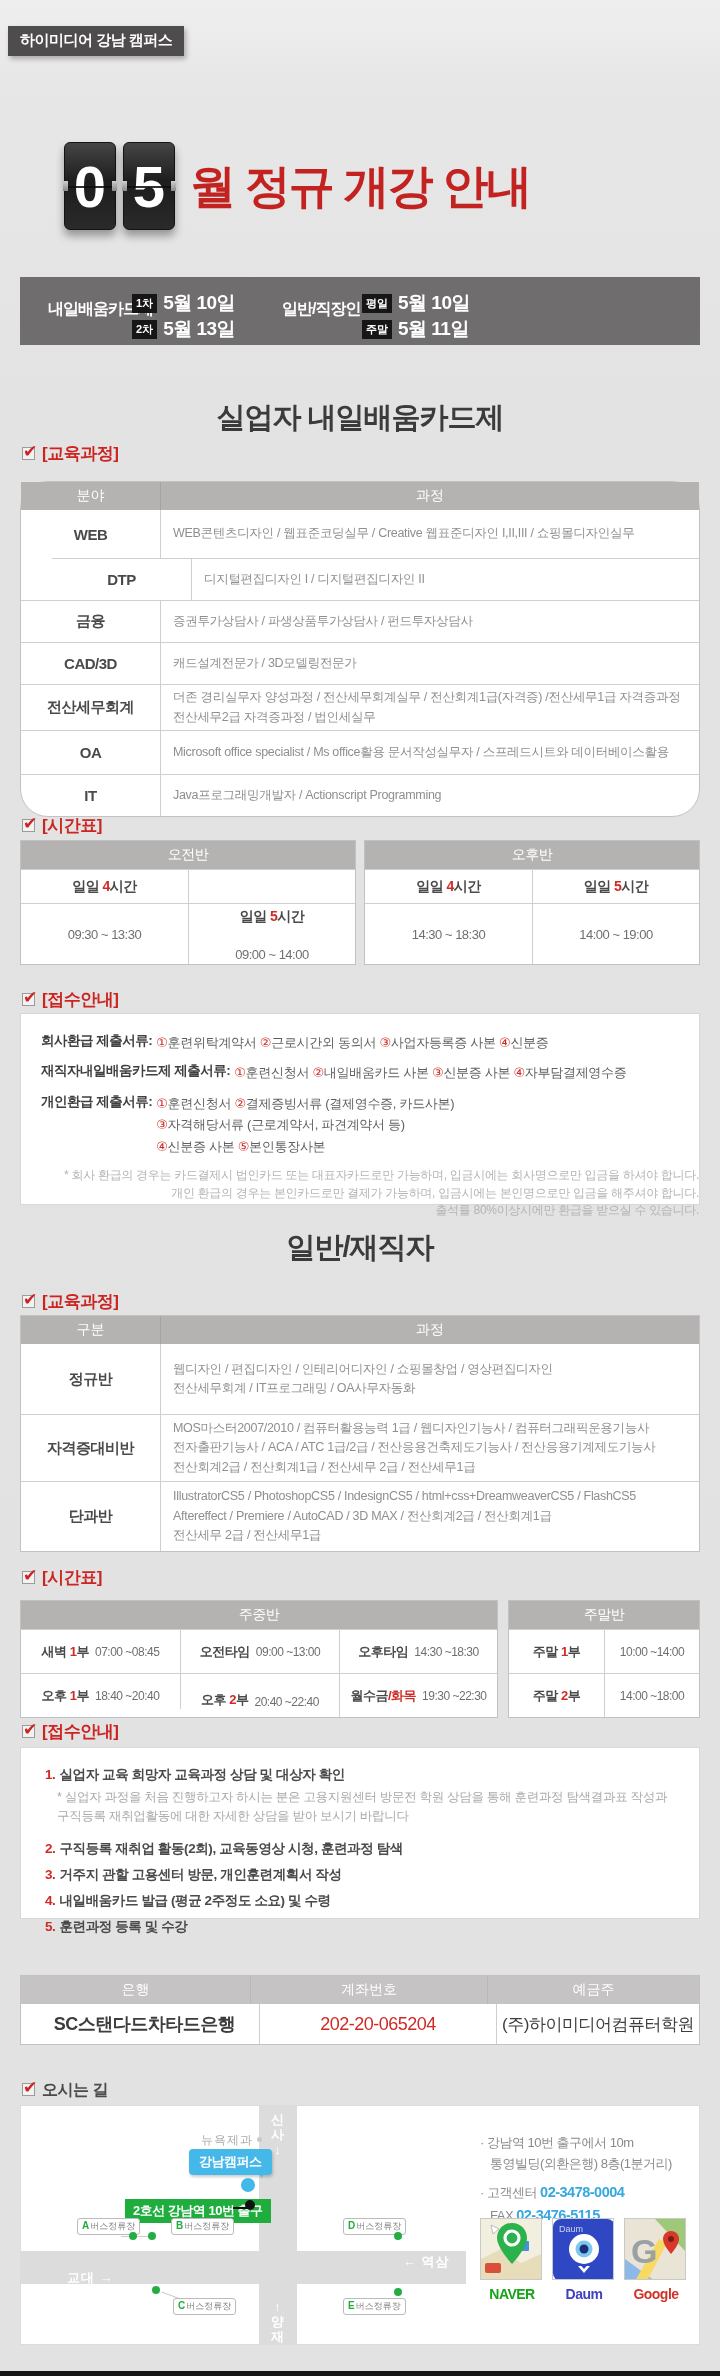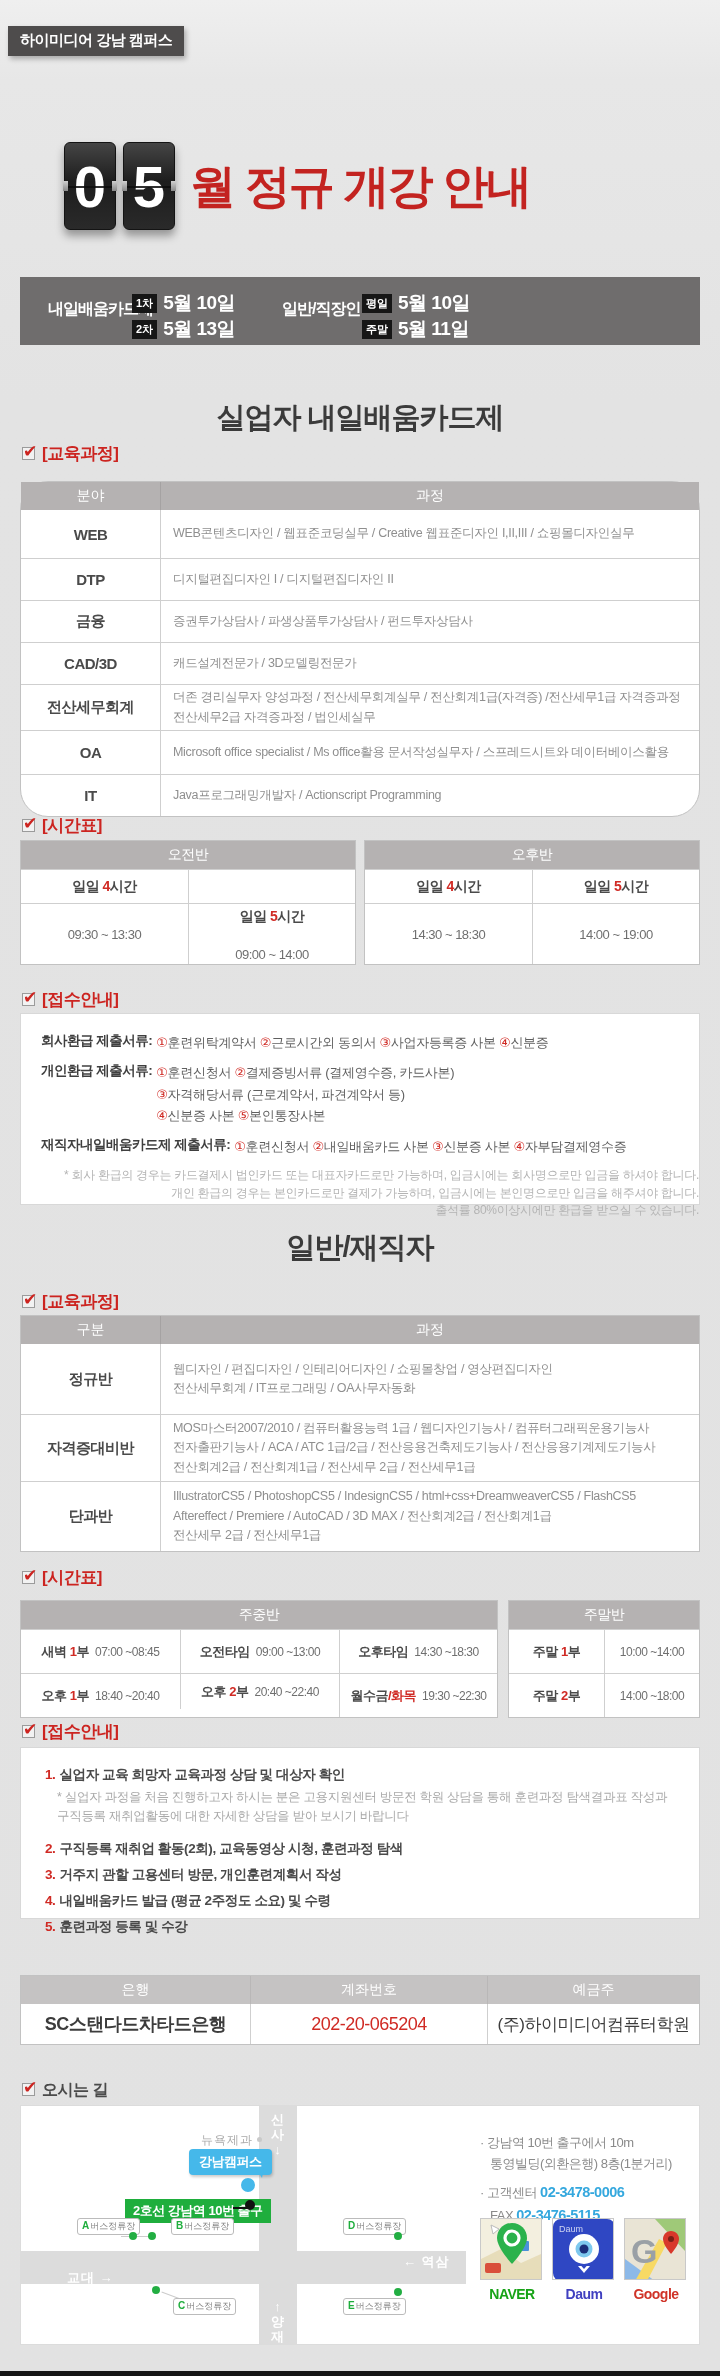--- a/index.html
+++ b/index.html
@@ -78,21 +78,21 @@
   .irow .ilines { color:#5f5f5f; font-size:13px; white-space:pre-line; line-height:1.65; letter-spacing:-0.3px; }
   .inote { color:#b4b4b4; font-size:12px; white-space:pre-line; line-height:1.45; letter-spacing:-0.3px; }
 
   .steps .step { margin-bottom:8px; font-size:13.5px; font-weight:bold; color:#4a4a4a; letter-spacing:-0.4px; }
   .steps .step .n { color:#d02a24; margin-right:4px; }
   .steps .snote { font-weight:normal; color:#a9a9a9; font-size:12.5px; white-space:pre-line;
     line-height:1.5; margin:4px 0 14px 12px; letter-spacing:-0.3px; }
 
   
   .pay-head { background:#c5c3c3; }
-  .pay-row { display:flex; height:40px; }
+  .pay-row { display:flex; height:40px;padding-left:9px; }
   .pay-row > div { display:flex; align-items:center; justify-content:center; letter-spacing:-0.5px; }
   .pc1 { width:230px; border-right:1px solid #cfcfcf; color:#3c3c3c; font-size:18px; font-weight:bold; }
   .pc2 { width:237px; border-right:1px solid #cfcfcf; color:#d02a24; font-size:18px; }
   .pc3 { flex:1; color:#3c3c3c; font-size:17px; }
   .ph1 { width:230px; border-right:1px solid #b9b7b7; }
   .ph2 { width:237px; border-right:1px solid #b9b7b7; }
   .ph3 { flex:1; }
 
   
   .mapbox { position:absolute; left:20px; top:2105px; width:680px; height:240px; background:#fff;
@@ -181,21 +181,21 @@
 
   <div class="tbl" style="top:481px;border-radius:28px;">
     <div class="tbl-head">
       <div style="width:140px; border-right:1px solid #a5a2a2;">분야</div>
       <div style="flex:1;">과정</div>
     </div>
     <div class="tr" style="height:48px; border-top:none;">
       <div class="c1">WEB</div>
         <div class="c2">WEB콘텐츠디자인 / 웹표준코딩실무 / Creative 웹표준디자인 I,II,III /  쇼핑몰디자인실무</div>
     </div>
-    <div class="tr" style="height:42px;">
+    <div class="tr" style="height:42px;margin-left:31px;">
       <div class="c1">DTP</div>
         <div class="c2">디지털편집디자인 I / 디지털편집디자인 II</div>
     </div>
     <div class="tr" style="height:42px;">
       <div class="c1">금융</div>
         <div class="c2">증권투가상담사 / 파생상품투가상담사 /  펀드투자상담사</div>
     </div>
     <div class="tr" style="height:42px;">
       <div class="c1">CAD/3D</div>
         <div class="c2">캐드설계전문가 / 3D모델링전문가</div>
@@ -253,31 +253,31 @@
   </div>
 
   <div class="chk-label" style="top:988px;">
     <span class="chk"></span><span>[접수안내]</span>
   </div>
 
   <div class="ibox" style="top:1013px; height:192px; padding:18px 0 0 20px;">
     <div class="irow">
       <span class="ilabel">회사환급 제출서류:</span>
       <div class="ilines"><span class="rednum">①</span>훈련위탁계약서 <span class="rednum">②</span>근로시간외 동의서 <span class="rednum">③</span>사업자등록증 사본 <span class="rednum">④</span>신분증</div>
+    </div>
+    <div class="irow">
+      <span class="ilabel">재직자내일배움카드제 제출서류:</span>
+      <div class="ilines"><span class="rednum">①</span>훈련신청서 <span class="rednum">②</span>내일배움카드 사본 <span class="rednum">③</span>신분증 사본 <span class="rednum">④</span>자부담결제영수증</div>
     </div>
     <div class="irow">
       <span class="ilabel">개인환급 제출서류:</span>
       <div class="ilines"><span class="rednum">①</span>훈련신청서 <span class="rednum">②</span>결제증빙서류 (결제영수증, 카드사본)
 <span class="rednum">③</span>자격해당서류 (근로계약서, 파견계약서 등)
 <span class="rednum">④</span>신분증 사본 <span class="rednum">⑤</span>본인통장사본</div>
     </div>
-    <div class="irow">
-      <span class="ilabel">재직자내일배움카드제 제출서류:</span>
-      <div class="ilines"><span class="rednum">①</span>훈련신청서 <span class="rednum">②</span>내일배움카드 사본 <span class="rednum">③</span>신분증 사본 <span class="rednum">④</span>자부담결제영수증</div>
-    </div>
     <div class="inote" style="margin-top:10px;text-align:right;">* 회사 환급의 경우는 카드결제시 법인카드 또는 대표자카드로만 가능하며, 입금시에는 회사명으로만 입금을 하셔야 합니다.
 개인 환급의 경우는 본인카드로만 결제가 가능하며, 입금시에는  본인명으로만 입금을 해주셔야 합니다.
 출석률 80%이상시에만 환급을 받으실 수 있습니다.</div>
   </div>
 
   <div class="sec-title" style="top:1228px;">일반/재직자</div>
 
   <div class="chk-label" style="top:1290px;">
     <span class="chk"></span><span>[교육과정]</span>
   </div>
@@ -324,21 +324,21 @@
       <div class="tt-cell brd" style="width:158px; height:44px; gap:6px; font-size:13px;">
         <b><span>오후타임</span><span class="red"></span><span></span></b>
         <span class="time-gray" style="font-size:12px;">14:30 ~18:30</span>
       </div>
     </div>
     <div class="tt-grid">
       <div class="tt-cell" style="width:159px; height:44px; gap:6px; font-size:13px;">
         <b><span>오후 </span><span class="red">1</span><span>부</span></b>
         <span class="time-gray" style="font-size:12px;">18:40 ~20:40</span>
       </div>
-      <div class="tt-cell brd" style="width:159px; height:36px; gap:6px; font-size:13px;">
+      <div class="tt-cell brd" style="width:159px; height:36px; gap:6px; font-size:13px;align-items:flex-end;">
         <b><span>오후 </span><span class="red">2</span><span>부</span></b>
         <span class="time-gray" style="font-size:12px;">20:40 ~22:40</span>
       </div>
       <div class="tt-cell brd" style="width:158px; height:44px; gap:6px; font-size:13px;">
         <b><span>월수금</span><span class="red">/화목</span><span></span></b>
         <span class="time-gray" style="font-size:12px;">19:30 ~22:30</span>
       </div>
     </div>
   </div>
 
@@ -424,21 +424,21 @@
     <div class="busstop" style="left:322px; top:112px;"><b>D</b><span>버스정류장</span></div>
     <div class="ring green" style="left:373px; top:126px;"></div>
     <div class="busstop" style="left:322px; top:192px;"><b>E</b><span>버스정류장</span></div>
     <div class="ring green" style="left:373px; top:182px;"></div>
   </div>
 
   <div class="dir-info">
     <div class="row">· 강남역 10번 출구에서 10m</div>
     <div class="row ind">통영빌딩(외환은행) 8층(1분거리)</div>
     <div class="row" style="margin-top:10px;">
-      <span>· 고객센터</span> <span class="blue-num">02-3478-0006</span>
+      <span>· 고객센터</span> <span class="blue-num">02-3478-0004</span>
     </div>
     <div class="row ind">
       <span>FAX</span> <span class="blue-num">02-3476-5115</span>
     </div>
   </div>
 
   <div class="apps">
     <div class="app">
       <div class="ic">
         <svg width="62" height="62" viewBox="0 0 62 62">

